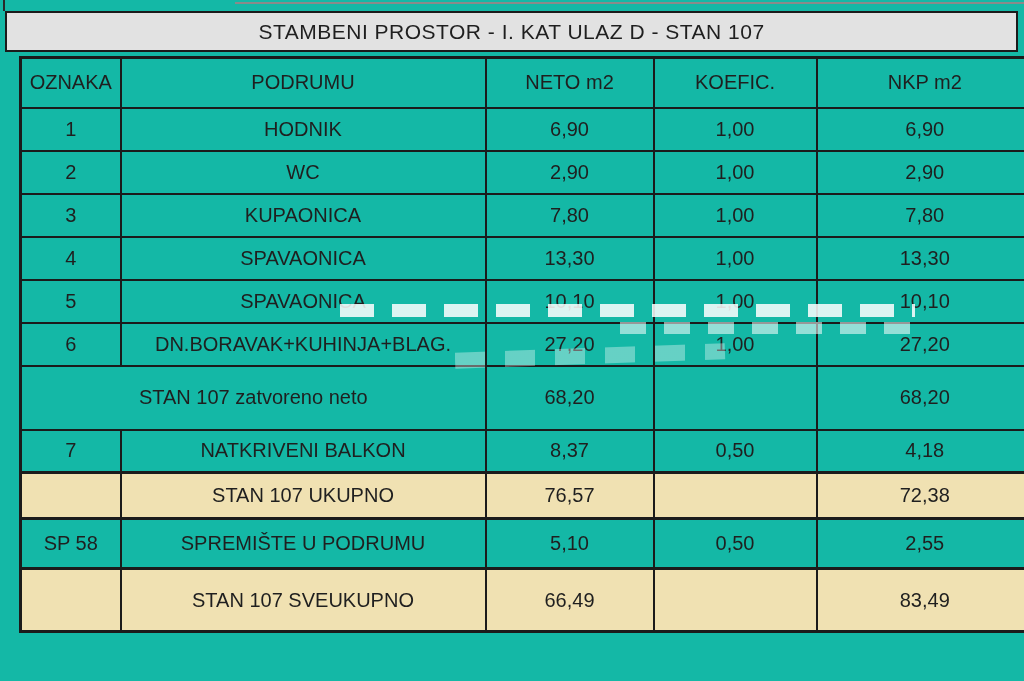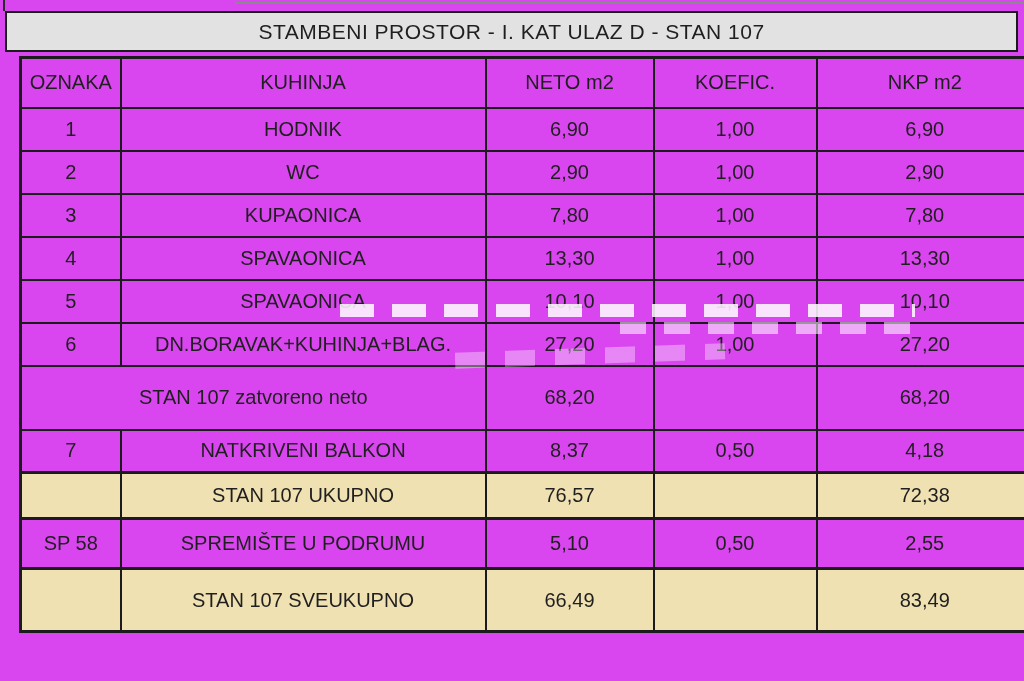--- a/index.html
+++ b/index.html
@@ -4,21 +4,21 @@
 <style>
   html, body {
     margin: 0;
     padding: 0;
     background: #ffffff;
   }
   .page {
     position: relative;
     width: 1024px;
     height: 681px;
-    background: #d946ef;
+    background: #14b8a6;
     overflow: hidden;
     font-family: "Liberation Sans", sans-serif;
     color: #1f1f1f;
   }
   
   .scan-top-line {
     position: absolute;
     left: 235px;
     top: 2px;
     width: 789px;
@@ -118,21 +118,21 @@
       <col style="width:100px">
       <col style="width:365px">
       <col style="width:168px">
       <col style="width:163px">
       <col style="width:217px">
     </colgroup>
 
     <tbody>
         <tr class="row-header">
       <th>OZNAKA</th>
-      <th>KUHINJA</th>
+      <th>PODRUMU</th>
       <th>NETO m2</th>
       <th>KOEFIC.</th>
       <th>NKP m2</th>
     </tr>
 
     <tr class="row-normal">
       <td>1</td>
       <td>HODNIK</td>
       <td>6,90</td>
       <td>1,00</td>

